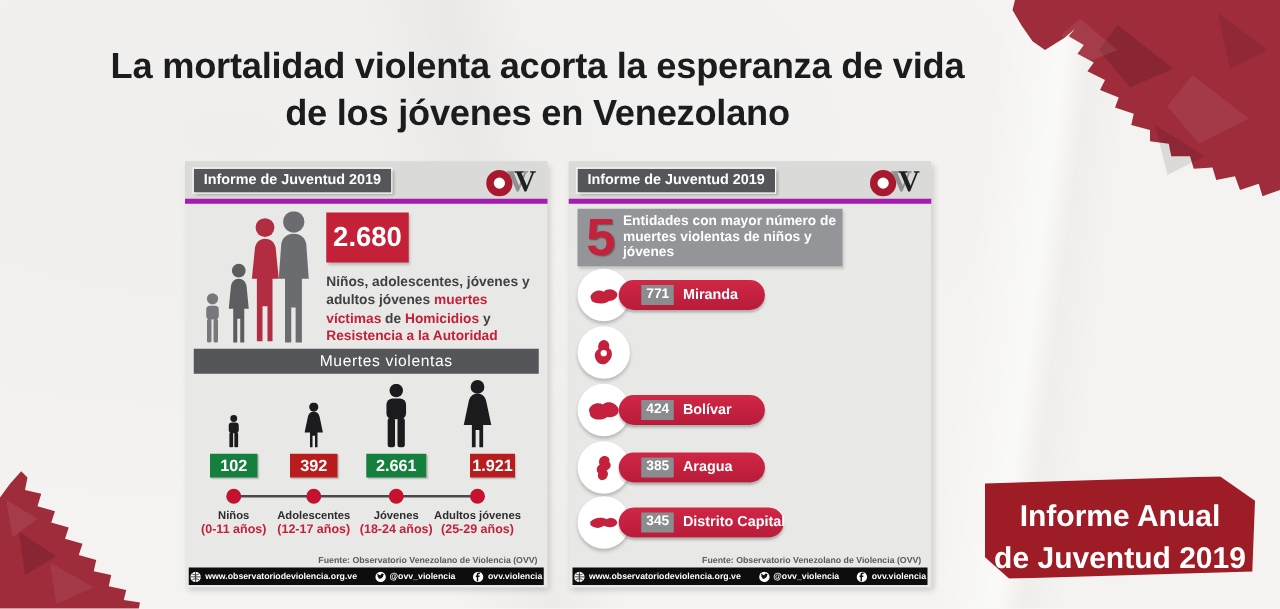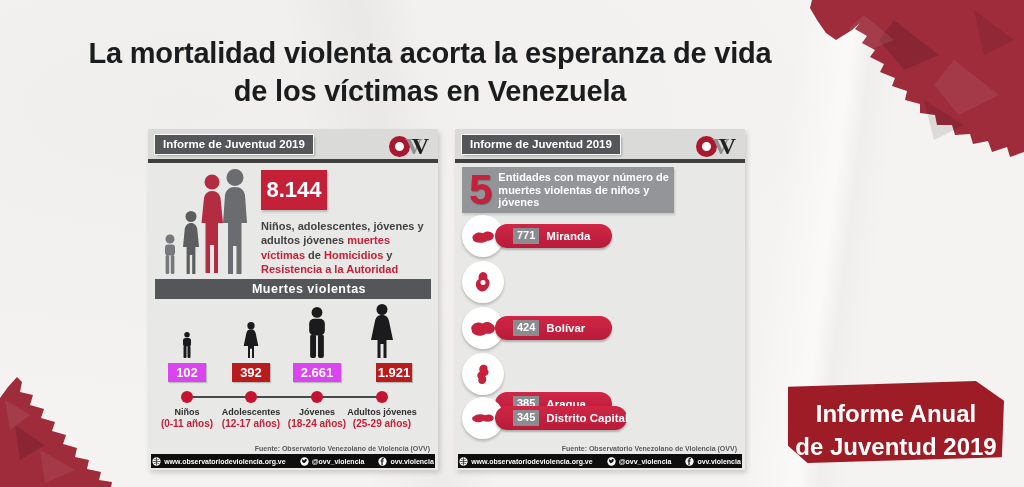--- a/index.html
+++ b/index.html
@@ -39,21 +39,21 @@
   }
 
   
   .card {
     position:absolute; top:129px; width:290px; height:341px;
     background:#e8e8e6; box-shadow:2px 3px 5px rgba(0,0,0,.16);
   }
   #left-card { left:148px; }
   #right-card { left:455px; }
 
-  .card-header { position:relative; height:34px; background:#dadad8; border-bottom:4px solid #404040; }
+  .card-header { position:relative; height:34px; background:#dadad8; border-bottom:4px solid #a21caf; }
   .header-label {
     position:absolute; left:7px; top:6px;
     background:#545659; color:#fff; font-weight:bold; font-size:11.5px;
     padding:3px 8px 4px; outline:1px solid #fafafa; box-shadow:2px 2px 2px rgba(0,0,0,.25);
     white-space:nowrap;
   }
   .ovv { position:absolute; right:9px; top:5px; display:flex; align-items:center; height:24px; }
   .logo-o { width:21px; height:21px; border:6px solid #a8182e; border-radius:50%; background:#fff; }
   .logo-v { font-family:"Liberation Serif", serif; font-weight:bold; font-size:24px; line-height:21px; }
   .logo-v1 { color:#8f9093; margin-left:-5px; }
@@ -65,33 +65,33 @@
     position:absolute; left:113px; top:41px; width:66px; height:40px;
     background:#c42139; color:#fff; font-weight:bold; font-size:22px;
     display:flex; align-items:center; justify-content:center; box-shadow:1px 2px 2px rgba(0,0,0,.2);
   }
   .desc { position:absolute; left:113px; top:90px; width:172px;
     font-weight:bold; font-size:11px; line-height:1.3; color:#414144; }
   .desc .red { color:#c42139; }
 
   .section-bar {
     position:absolute; left:7px; top:150px; width:276px; height:20px;
-    background:#545659; color:#fff; font-weight:bold; font-size:12.5px; letter-spacing:.5px;
+    background:#545659; color:#fff; font-weight:normal; font-size:12.5px; letter-spacing:.5px;
     display:flex; align-items:center; justify-content:center;padding-left:32px;
   }
 
   .fig { position:absolute; }
   .fig path, .fig rect, .fig circle { fill:#1b1b1d; }
 
   .count-badge {
     position:absolute; top:234px; height:19px;
     color:#fff; font-weight:bold; font-size:13px;
     display:flex; align-items:center; justify-content:center; box-shadow:1px 1px 1px rgba(0,0,0,.2);
   }
-  .badge-red { background:#d946ef;text-align:right; }
+  .badge-red { background:#15803d;text-align:right; }
   .badge-gray { background:#b91c1c; }
 
   .timeline-line { position:absolute; left:39px; top:267px; width:195px; height:2px; background:#48484a; }
   .timeline-dot { position:absolute; top:262px; width:12px; height:12px; border-radius:50%; background:#c4122f; }
 
   .group-label { position:absolute; top:278px; width:76px; text-align:center; }
   .group-label .g-name { font-weight:bold; font-size:9px; color:#2c2c2e; line-height:1.25; }
   .group-label .g-range { font-weight:bold; font-size:10px; color:#c42139; line-height:1.25; }
 
   .source-note { position:absolute; right:8px; top:316px; font-weight:bold; font-size:7px; color:#5b5b5e; }
@@ -148,21 +148,21 @@
   </svg>
   <svg id="torn-bottom-left" class="torn" width="135" height="122" viewBox="0 0 135 122">
     <path fill="#9e2c3b" d="M0,33 L8,22 L17,12 L22,17 L20,27 L33,30 L30,40 L44,44 L41,53 L55,57 L52,66 L66,70 L63,79 L77,83 L75,92 L89,95 L87,104 L101,107 L99,115 L112,117 L111,122 L0,122 Z"></path>
     <path fill="rgba(0,0,0,.12)" d="M15,60 L45,80 L20,95 Z"></path>
     <path fill="rgba(255,255,255,.07)" d="M40,85 L75,105 L45,118 Z"></path>
     <path fill="rgba(255,255,255,.08)" d="M5,35 L30,50 L10,65 Z"></path>
   </svg>
 
   <div class="main-title">
     <div>La mortalidad violenta acorta la esperanza de vida</div>
-    <div>de los víctimas en Venezuela</div>
+    <div>de los jóvenes en Venezolano</div>
   </div>
 
   <div class="corner-badge">
     <div>Informe Anual</div>
     <div>de Juventud 2019</div>
   </div>
 
   <div id="left-card" class="card">
     <div class="card-header">
       <span class="header-label">Informe de Juventud 2019</span>
@@ -187,21 +187,21 @@
         <path d="M32,54 C35.5,54 37.5,56.5 38.2,59.5 L40,78 H36.4 V105 H33.2 V86 H30.8 V105 H27.6 V78 H24 L25.8,59.5 C26.5,56.5 28.5,54 32,54 Z"></path>
       </g>
       <g fill="#77787b">
         <circle cx="11" cy="70" r="4.5"></circle>
         <rect x="6" y="75.5" width="10" height="11" rx="3"></rect>
         <rect x="6.6" y="86" width="3.6" height="19" rx="1.5"></rect>
         <rect x="11.8" y="86" width="3.6" height="19" rx="1.5"></rect>
       </g>
     </svg>
 
-    <div class="total-box">8.144</div>
+    <div class="total-box">2.680</div>
 
     <p class="desc"><span>Niños, adolescentes, jóvenes y adultos jóvenes </span><span class="red">muertes víctimas</span><span> de </span><span class="red">Homicidios</span><span> y </span><span class="red">Resistencia a la Autoridad</span></p>
 
     <div class="section-bar">Muertes violentas</div>
 
     <svg class="fig" style="left:32px; top:203px;" width="14" height="26" viewBox="0 0 22 52">
       <circle cx="11" cy="5.5" r="5.5"></circle>
         <rect x="3" y="12" width="16" height="17" rx="5"></rect>
         <rect x="4" y="28" width="6" height="24" rx="2"></rect>
         <rect x="12" y="28" width="6" height="24" rx="2"></rect>
@@ -323,21 +323,21 @@
         <span class="entity-num">424</span>
         <span class="entity-name">Bolívar</span>
       </span>
     </div>
     <div class="entity-row" style="top:222px;">
       <span class="entity-circle">
         <svg class="map-icon" width="18" height="21" viewBox="0 0 16 19">
             <path d="M7,1 C10,0 13,2 12,5 C14,7 13,10 10,11 C12,13 11,17 8,18 C5,19 3,16 4,13 C2,11 3,8 5,7 C4,4 5,2 7,1 Z"></path>
           </svg>
       </span>
-      <span class="entity-pill" style="width:117px;margin-top:30px;">
+      <span class="entity-pill" style="width:117px;">
         <span class="entity-num">385</span>
         <span class="entity-name">Aragua</span>
       </span>
     </div>
     <div class="entity-row" style="top:266px;">
       <span class="entity-circle">
         <svg class="map-icon" width="26" height="14" viewBox="0 0 24 13">
             <path d="M2,6 C5,3 10,2 14,4 C18,2 22,4 22,7 C21,10 16,11 12,9 C8,12 3,10 2,8 Z"></path>
           </svg>
       </span>

